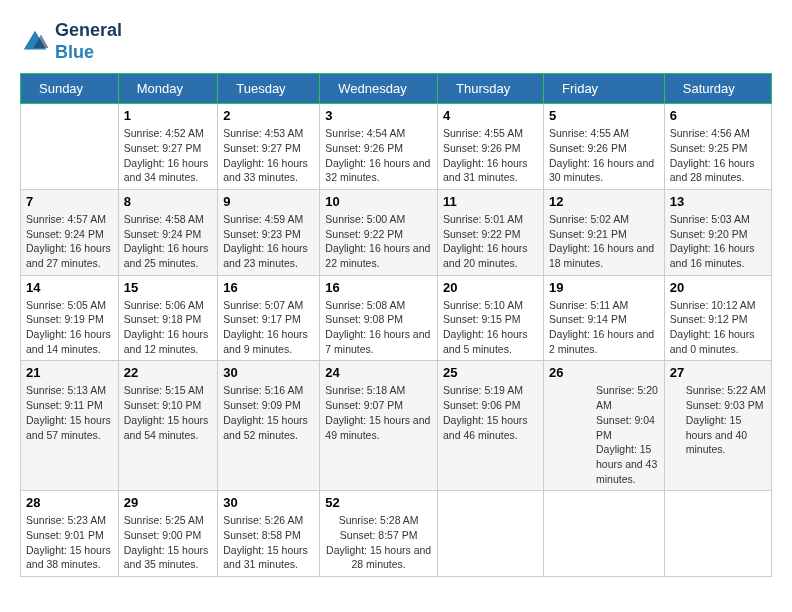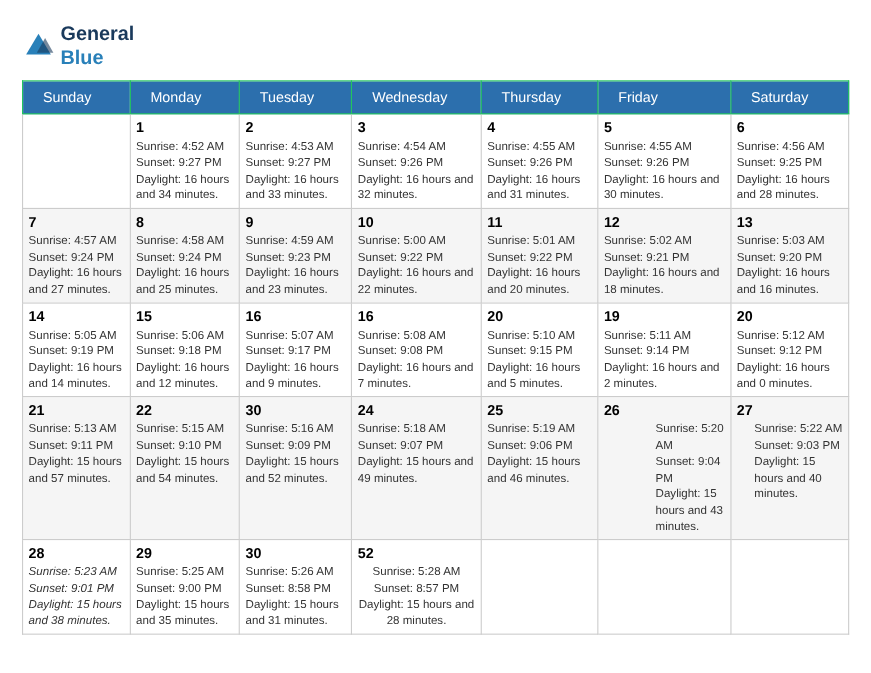--- a/index.html
+++ b/index.html
@@ -239,21 +239,21 @@
 Daylight: 16 hours and 5 minutes.</div>
           </td>
           <td>
             <div class="day-number">19</div>
             <div class="day-info" style="white-space: pre-line;">Sunrise: 5:11 AM
 Sunset: 9:14 PM
 Daylight: 16 hours and 2 minutes.</div>
           </td>
           <td>
             <div class="day-number">20</div>
-            <div class="day-info" style="white-space: pre-line;">Sunrise: 5:12 AM
+            <div class="day-info" style="white-space: pre-line;">Sunrise: 10:12 AM
 Sunset: 9:12 PM
 Daylight: 16 hours and 0 minutes.</div>
           </td>
         </tr>
         <tr>
           <td>
             <div class="day-number">21</div>
             <div class="day-info" style="white-space: pre-line;">Sunrise: 5:13 AM
 Sunset: 9:11 PM
 Daylight: 15 hours and 57 minutes.</div>
@@ -291,21 +291,21 @@
           <td>
             <div class="day-number">27</div>
             <div class="day-info" style="white-space: pre-line; margin-left: 16px;">Sunrise: 5:22 AM
 Sunset: 9:03 PM
 Daylight: 15 hours and 40 minutes.</div>
           </td>
         </tr>
         <tr>
           <td>
             <div class="day-number">28</div>
-            <div class="day-info" style="white-space: pre-line; font-style: italic;">Sunrise: 5:23 AM
+            <div class="day-info" style="white-space: pre-line;">Sunrise: 5:23 AM
 Sunset: 9:01 PM
 Daylight: 15 hours and 38 minutes.</div>
           </td>
           <td>
             <div class="day-number">29</div>
             <div class="day-info" style="white-space: pre-line;">Sunrise: 5:25 AM
 Sunset: 9:00 PM
 Daylight: 15 hours and 35 minutes.</div>
           </td>
           <td>

